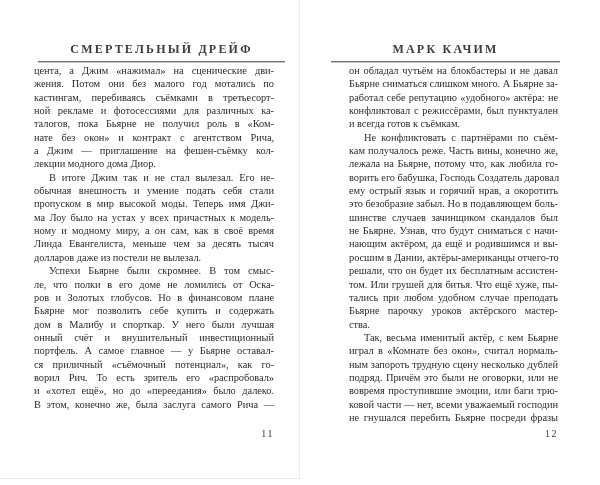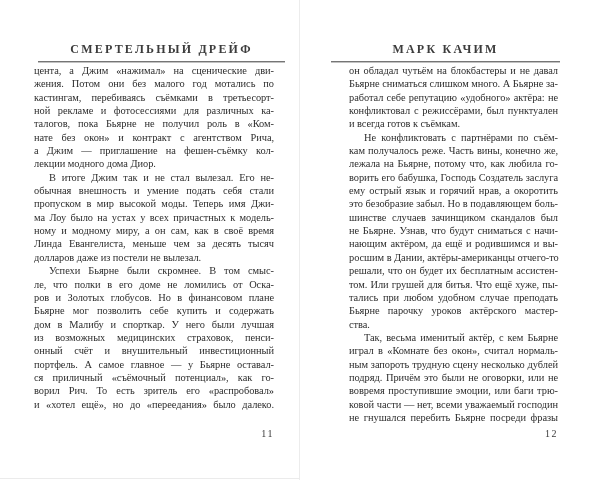--- a/index.html
+++ b/index.html
@@ -117,45 +117,45 @@
         <div class="line">пропуском в мир высокой моды. Теперь имя Джи-</div>
         <div class="line">ма Лоу было на устах у всех причастных к модель-</div>
         <div class="line">ному и модному миру, а он сам, как в своё время</div>
         <div class="line">Линда Евангелиста, меньше чем за десять тысяч</div>
         <div class="line para-end">долларов даже из постели не вылезал.</div>
         <div class="line indent">Успехи Бьярне были скромнее. В том смыс-</div>
         <div class="line">ле, что полки в его доме не ломились от Оска-</div>
         <div class="line">ров и Золотых глобусов. Но в финансовом плане</div>
         <div class="line">Бьярне мог позволить себе купить и содержать</div>
         <div class="line">дом в Малибу и спорткар. У него были лучшая</div>
-        <div class="line">из возможных медицинских страховок, пенси-</div>
         <div class="line">онный счёт и внушительный инвестиционный</div>
         <div class="line">портфель. А самое главное — у Бьярне оставал-</div>
         <div class="line">ся приличный «съёмочный потенциал», как го-</div>
         <div class="line">ворил Рич. То есть зритель его «распробовал»</div>
         <div class="line">и «хотел ещё», но до «переедания» было далеко.</div>
+        <div class="line">В этом, конечно же, была заслуга самого Рича —</div>
       </div>
     <div class="page-number">11</div>
   </div>
 
   <div class="page page-right">
     <div class="header-wrap">
       <div class="running-head">Марк Качим</div>
       <div class="header-rule"></div>
     </div>
     <div class="text-block">
         <div class="line">он обладал чутьём на блокбастеры и не давал</div>
         <div class="line">Бьярне сниматься слишком много. А Бьярне за-</div>
         <div class="line">работал себе репутацию «удобного» актёра: не</div>
         <div class="line">конфликтовал с режиссёрами, был пунктуален</div>
         <div class="line para-end">и всегда готов к съёмкам.</div>
         <div class="line indent">Не конфликтовать с партнёрами по съём-</div>
         <div class="line">кам получалось реже. Часть вины, конечно же,</div>
         <div class="line">лежала на Бьярне, потому что, как любила го-</div>
-        <div class="line">ворить его бабушка, Господь Создатель заслуга</div>
+        <div class="line">ворить его бабушка, Господь Создатель даровал</div>
         <div class="line">ему острый язык и горячий нрав, а окоротить</div>
         <div class="line">это безобразие забыл. Но в подавляющем боль-</div>
         <div class="line">шинстве случаев зачинщиком скандалов был</div>
         <div class="line">не Бьярне. Узнав, что будут сниматься с начи-</div>
         <div class="line">нающим актёром, да ещё и родившимся и вы-</div>
         <div class="line">росшим в Дании, актёры-американцы отчего-то</div>
         <div class="line">решали, что он будет их бесплатным ассистен-</div>
         <div class="line">том. Или грушей для битья. Что ещё хуже, пы-</div>
         <div class="line">тались при любом удобном случае преподать</div>
         <div class="line">Бьярне парочку уроков актёрского мастер-</div>

